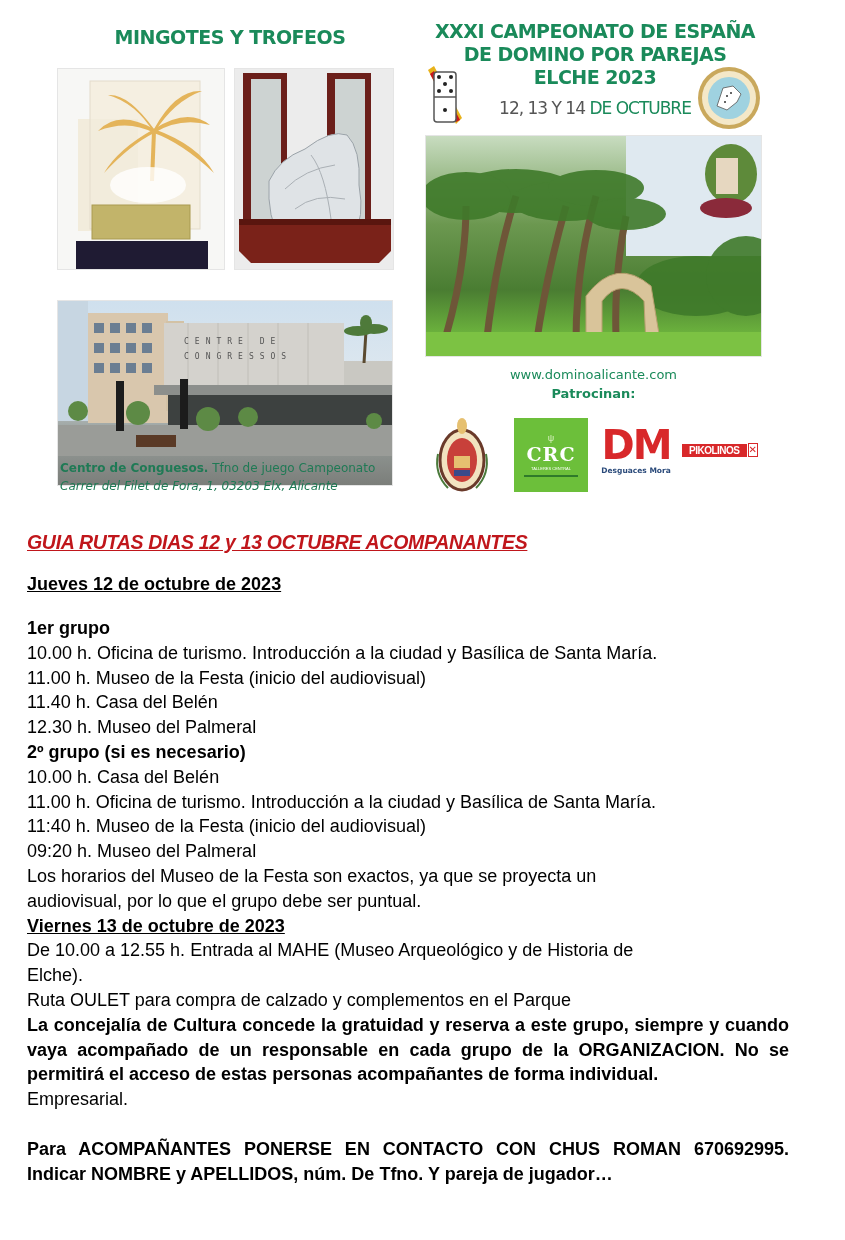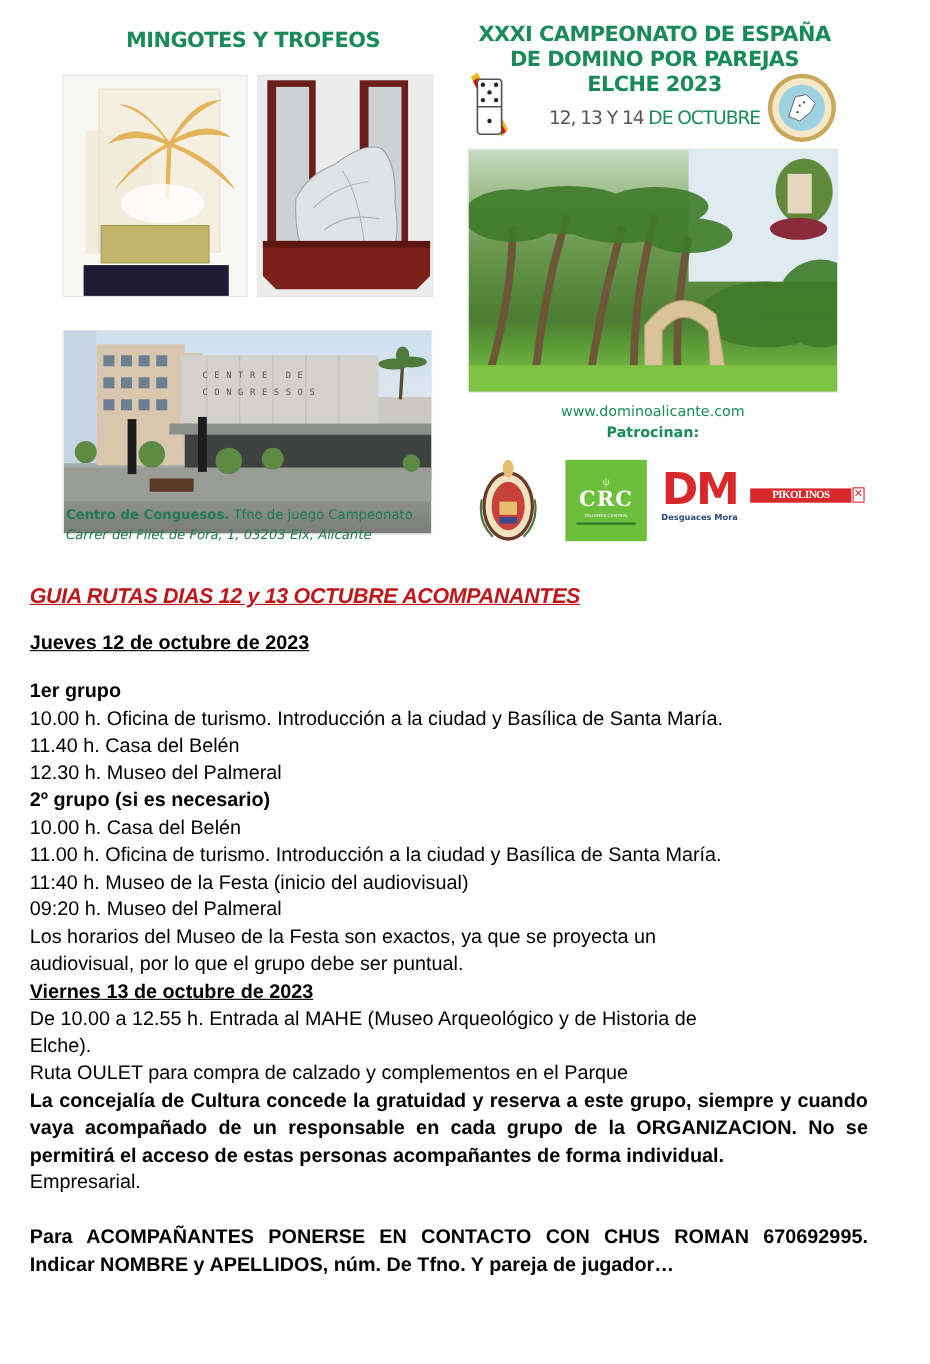--- a/index.html
+++ b/index.html
@@ -34,21 +34,21 @@
 
   #sponsor-elche { left:430px; top:414px; width:64px; height:80px; }
   #sponsor-crc { left:514px; top:418px; width:74px; height:74px; background:#6cbf3a; color:#fff; display:flex; flex-direction:column; align-items:center; justify-content:center; }
   #sponsor-crc .crc { font-family:"DejaVu Serif", serif; font-size:19px; font-weight:bold; letter-spacing:1px; }
   #sponsor-crc .sub { font-size:4px; margin-top:1px; }
   #sponsor-crc .bar { width:54px; height:2px; background:#2f7a2a; margin-top:4px; }
   #sponsor-dm { left:600px; top:424px; width:72px; height:56px; text-align:center; }
   #sponsor-dm .dm { font-family:"DejaVu Sans", sans-serif; font-weight:bold; font-size:40px; color:#d8282a; line-height:42px; letter-spacing:-2px; }
   #sponsor-dm .sub { font-family:"DejaVu Sans", sans-serif; font-size:7.5px; font-weight:bold; color:#2a4a7a; }
   #sponsor-piko { left:682px; top:442px; width:74px; height:16px; display:flex; align-items:center; }
-  #sponsor-piko .name { background:#d8282a; color:#fff; font-weight:bold; font-size:10px; padding:1px 20px; font-family:Liberation Serif, serif; letter-spacing:-0.5px; }
+  #sponsor-piko .name { background:#d8282a; color:#fff; font-weight:bold; font-size:10px; padding:1px 7px; font-family:Liberation Sans, sans-serif; letter-spacing:-0.5px; }
   #sponsor-piko .flag { width:16px; height:14px; border:1px solid #d8282a; color:#d8282a; font-size:10px; line-height:12px; text-align:center; margin-left:1px; }
 
   
   #doc { left:27px; top:531px; width:762px; }
   .doc-title { color:#c0161b; font-style:italic; font-weight:bold; font-size:19.5px; text-decoration:underline; letter-spacing:-0.3px; font-family:"Liberation Sans", sans-serif; }
   .day-head { font-weight:bold; text-decoration:underline; font-size:18px; line-height:24px; }
   .line { font-size:18px; line-height:24.8px; }
   .bold { font-weight:bold; }
   .just { text-align:justify; }
 </style>
@@ -249,20 +249,21 @@
 </div>
 
 <div id="doc" class="abs">
   <div class="doc-title">GUIA RUTAS DIAS 12 y 13 OCTUBRE ACOMPANANTES</div>
   <div style="height:18px"></div>
   <div class="day-head">Jueves 12 de octubre de 2023</div>
   <div style="height:20px"></div>
 
   <div class="line bold">1er grupo</div>
   <div class="line">10.00 h. Oficina de turismo. Introducción a la ciudad y Basílica de Santa María.</div>
+  <div class="line">11.00 h. Museo de la Festa (inicio del audiovisual)</div>
   <div class="line">11.40 h. Casa del Belén</div>
   <div class="line">12.30 h. Museo del Palmeral</div>
 
   <div class="line bold">2º grupo (si es necesario)</div>
   <div class="line">10.00 h. Casa del Belén</div>
   <div class="line">11.00 h. Oficina de turismo. Introducción a la ciudad y Basílica de Santa María.</div>
   <div class="line">11:40 h. Museo de la Festa (inicio del audiovisual)</div>
   <div class="line">09:20 h. Museo del Palmeral</div>
 
   <div class="line">Los horarios del Museo de la Festa son exactos, ya que se proyecta un</div>

